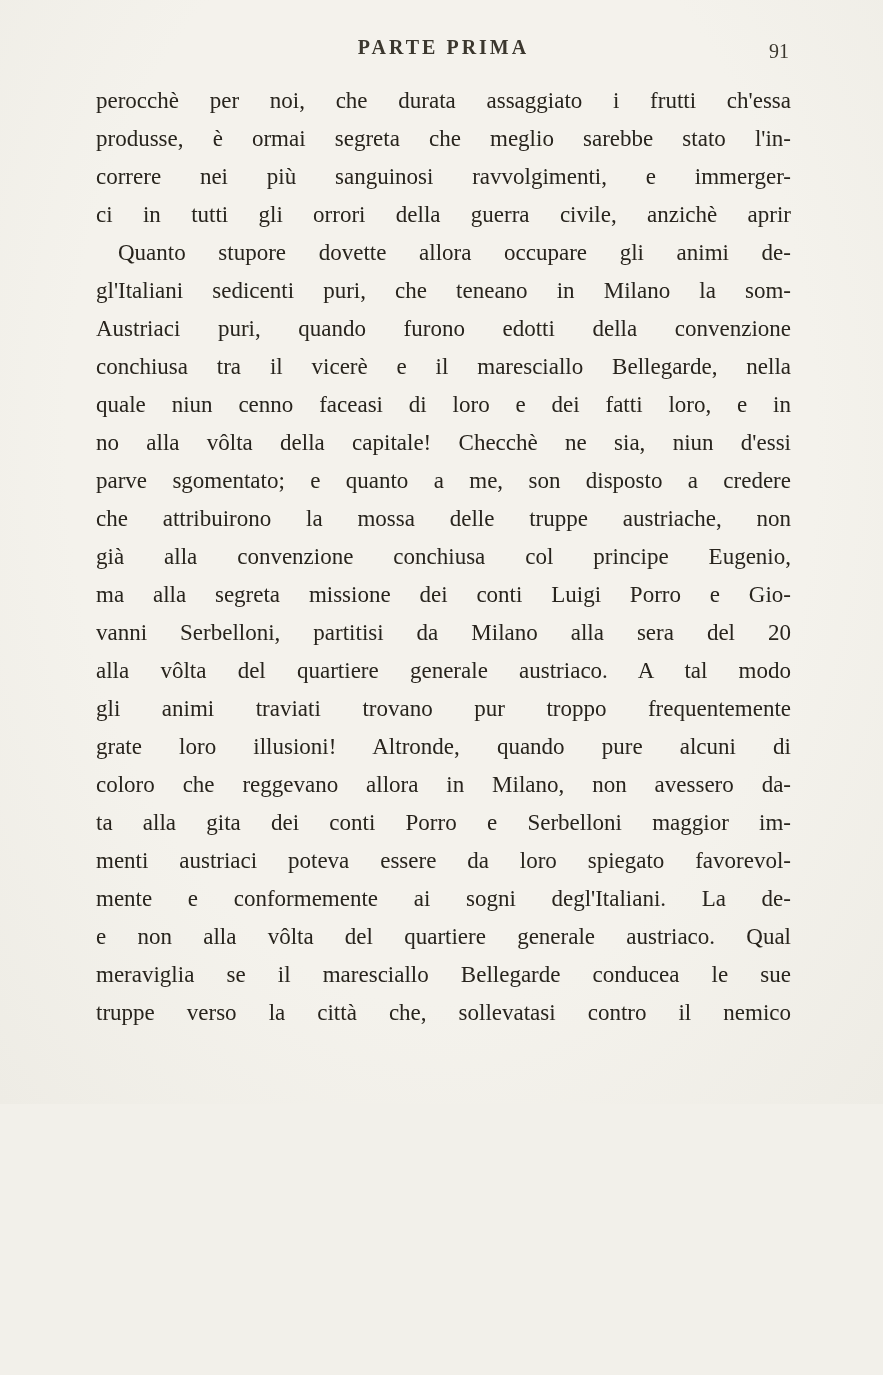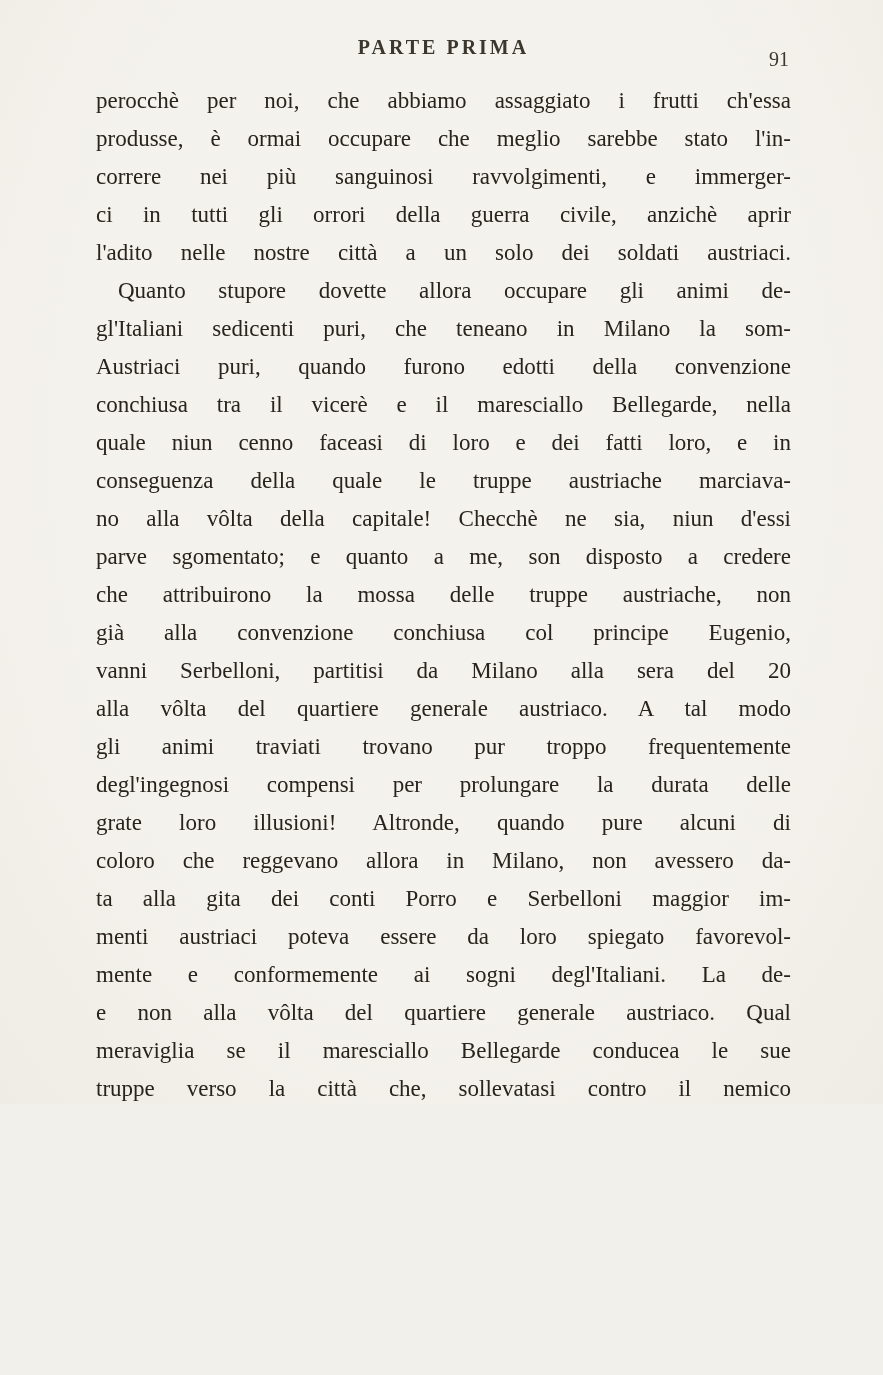--- a/index.html
+++ b/index.html
@@ -30,21 +30,21 @@
   .header-title {
     text-align: center;
     font-size: 20px;
     font-weight: bold;
     letter-spacing: 3px;
     color: #3b372e;
   }
   .page-number {
     position: absolute;
     right: 2px;
-    top: 12px;
+    top: 4px;
     font-size: 20px;
     color: #3b372e;
   }
   .body-text {
     width: 695px;
   }
   .paragraph {
     margin: 0;
   }
   .line {
@@ -63,41 +63,39 @@
 </head>
 <body>
 
 <div class="page">
   <div class="header">
     <div class="header-title">PARTE PRIMA</div>
     <div class="page-number">91</div>
   </div>
   <div class="body-text">
       <div class="paragraph">
-        <div class="line">perocchè per noi, che abbiamo assaggiato i frutti ch'essa</div>
-        <div class="line">produsse, è ormai occupare che meglio sarebbe stato l'in-</div>
+        <div class="line">perocchè per noi, che durata assaggiato i frutti ch'essa</div>
+        <div class="line">produsse, è ormai segreta che meglio sarebbe stato l'in-</div>
         <div class="line">correre nei più sanguinosi ravvolgimenti, e immerger-</div>
         <div class="line">ci in tutti gli orrori della guerra civile, anzichè aprir</div>
-        <div class="line">l'adito nelle nostre città a un solo dei soldati austriaci.</div>
       </div>
       <div class="paragraph">
         <div class="line indent">Quanto stupore dovette allora occupare gli animi de-</div>
         <div class="line">gl'Italiani sedicenti puri, che teneano in Milano la som-</div>
         <div class="line">Austriaci puri, quando furono edotti della convenzione</div>
         <div class="line">conchiusa tra il vicerè e il maresciallo Bellegarde, nella</div>
         <div class="line">quale niun cenno faceasi di loro e dei fatti loro, e in</div>
-        <div class="line">conseguenza della quale le truppe austriache marciava-</div>
         <div class="line">no alla vôlta della capitale! Checchè ne sia, niun d'essi</div>
         <div class="line">parve sgomentato; e quanto a me, son disposto a credere</div>
         <div class="line">che attribuirono la mossa delle truppe austriache, non</div>
         <div class="line">già alla convenzione conchiusa col principe Eugenio,</div>
+        <div class="line">ma alla segreta missione dei conti Luigi Porro e Gio-</div>
         <div class="line">vanni Serbelloni, partitisi da Milano alla sera del 20</div>
         <div class="line">alla vôlta del quartiere generale austriaco. A tal modo</div>
         <div class="line">gli animi traviati trovano pur troppo frequentemente</div>
-        <div class="line">degl'ingegnosi compensi per prolungare la durata delle</div>
         <div class="line">grate loro illusioni! Altronde, quando pure alcuni di</div>
         <div class="line">coloro che reggevano allora in Milano, non avessero da-</div>
         <div class="line">ta alla gita dei conti Porro e Serbelloni maggior im-</div>
         <div class="line">menti austriaci poteva essere da loro spiegato favorevol-</div>
         <div class="line">mente e conformemente ai sogni degl'Italiani. La de-</div>
         <div class="line">e non alla vôlta del quartiere generale austriaco. Qual</div>
         <div class="line">meraviglia se il maresciallo Bellegarde conducea le sue</div>
         <div class="line">truppe verso la città che, sollevatasi contro il nemico</div>
       </div>
     </div>

